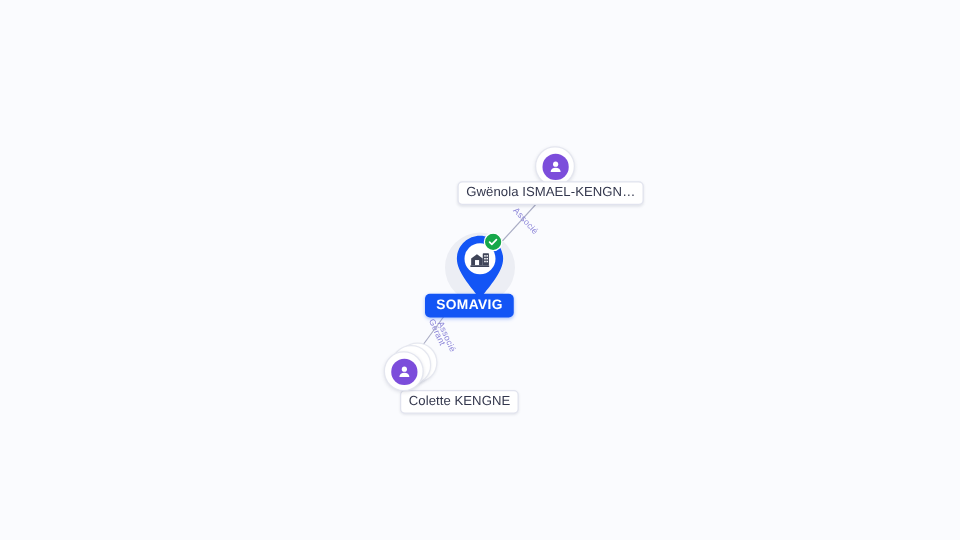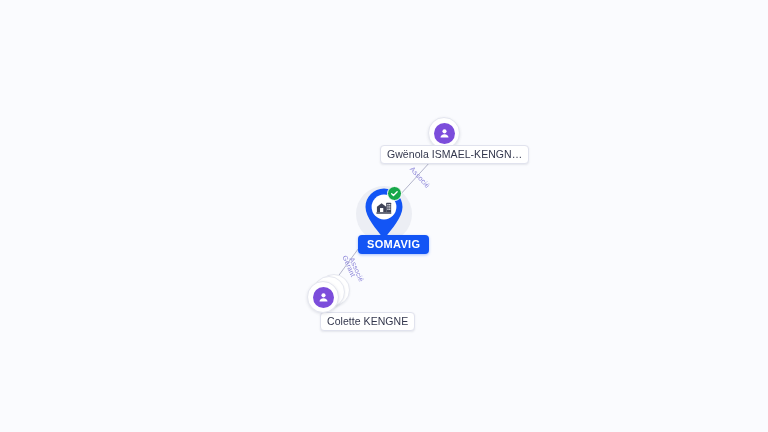--- a/index.html
+++ b/index.html
@@ -191,21 +191,21 @@
   <div class="person-node" style="left:428px; top:117px;">
     <div class="avatar-card">
       <div class="avatar-circle">
         <svg width="13" height="13" viewBox="0 0 24 24" aria-hidden="true">
           <circle cx="12" cy="8" r="3.8" fill="#ffffff"></circle>
           <path d="M4.6 19.6c0-4.1 3.3-6.4 7.4-6.4s7.4 2.3 7.4 6.4z" fill="#ffffff"></path>
         </svg>
       </div>
     </div>
   </div>
-  <div class="name-chip" style="left:380px; top:145px;">Gwënola ISMAEL-KENGN…</div>
+  <div class="name-chip" style="left:366px; top:145px;">Gwënola ISMAEL-KENGN…</div>
 
   <div class="person-node" style="left:307px; top:281px;">
     <div class="stack-card stack-3"></div>
     <div class="stack-card stack-2"></div>
     <div class="stack-card stack-1"></div>
     <div class="avatar-card" style="z-index:2;">
       <div class="avatar-circle">
         <svg width="13" height="13" viewBox="0 0 24 24" aria-hidden="true">
           <circle cx="12" cy="8" r="3.8" fill="#ffffff"></circle>
           <path d="M4.6 19.6c0-4.1 3.3-6.4 7.4-6.4s7.4 2.3 7.4 6.4z" fill="#ffffff"></path>
@@ -243,15 +243,15 @@
       </svg>
     </div>
 
     <div class="verified-badge">
       <svg width="9" height="9" viewBox="0 0 14 14" xmlns="http://www.w3.org/2000/svg">
         <path d="M2.6 7.3 L5.4 10.0 L11.1 4.2" stroke="#ffffff" stroke-width="2.1" fill="none" stroke-linecap="round" stroke-linejoin="round"></path>
       </svg>
     </div>
   </div>
 
-  <div class="company-chip" style="left:358px; top:235px;">SOMAVIG</div>
+  <div class="company-chip" style="left:340px; top:235px;">SOMAVIG</div>
 
 </div>
 
 </body></html>

